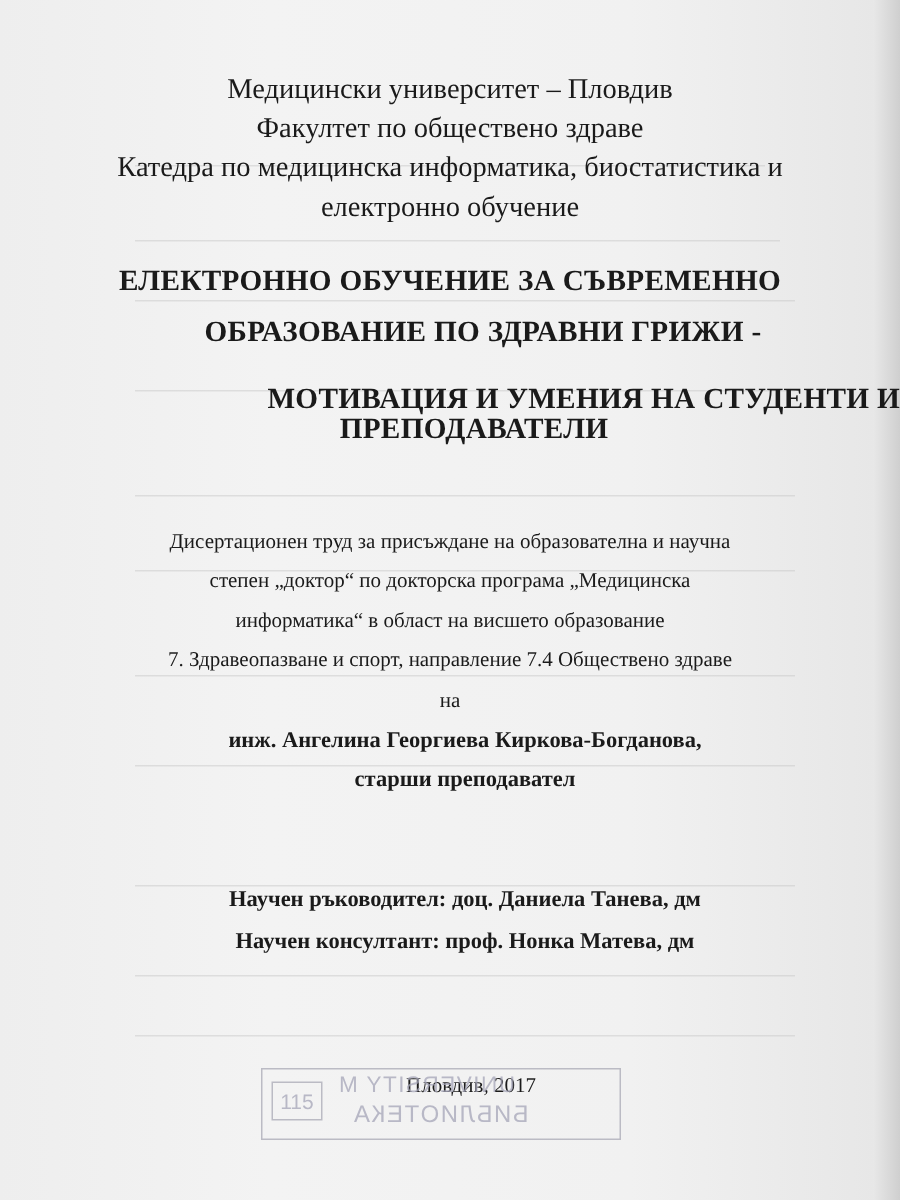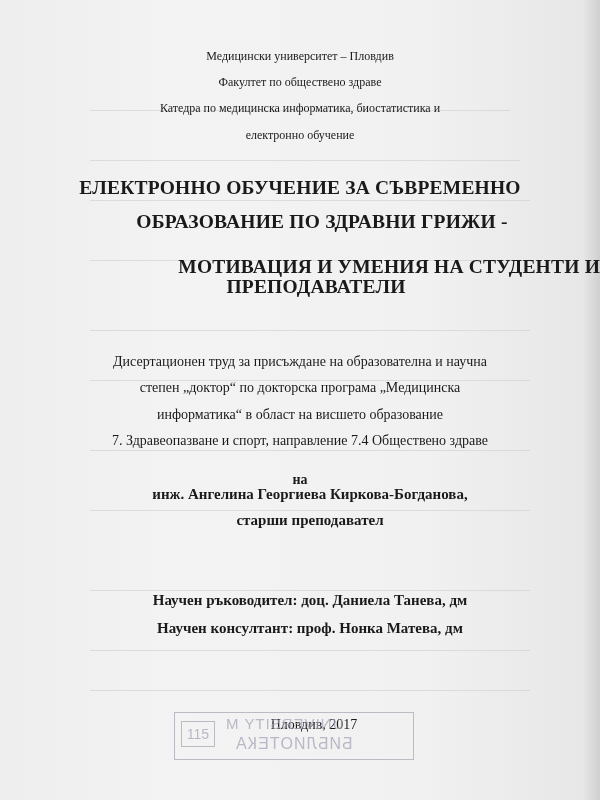--- a/index.html
+++ b/index.html
@@ -20,21 +20,21 @@
   }
   
   .ghost {
     position: absolute; left: 70px; top: 50px; width: 510px; height: 700px;
     color: #bdbdbd; opacity: 0.55; font-weight: bold; font-size: 12px;
   }
   .ghost div { position: absolute; white-space: nowrap; }
   .ghost .ln { position: absolute; height: 1px; background: #cccccc; }
   .content { position: absolute; left: 0; top: 0; width: 600px; height: 800px; text-align: center; }
   .line { position: absolute; left: 0; width: 600px; text-align: center; white-space: nowrap; }
-  .inst { font-size: 12px; }
+  .inst { font-size: 19px; }
   .title { font-size: 19.5px; font-weight: bold; letter-spacing: 0.2px; }
   .body { font-size: 14px; }
   .bold { font-weight: bold; font-size: 15px; }
   .stamp {
     position: absolute; left: 174px; top: 712px; width: 238px; height: 46px;
     border: 1.5px solid #a9a9b5; color: #a5a5b8;
     font-family: "Liberation Sans", sans-serif; opacity: 0.75;
   }
   .stamp .box { position: absolute; left: 6px; top: 8px; width: 32px; height: 24px; border: 1.5px solid #a9a9b5; font-size: 14px; line-height: 24px; text-align: center; }
   .stamp .t1 { position: absolute; left: 50px; top: 2px; font-size: 15px; letter-spacing: 1px; transform: scaleX(-1); }
@@ -69,21 +69,21 @@
 
     <div class="line title" style="top:177px;">ЕЛЕКТРОННО ОБУЧЕНИЕ ЗА СЪВРЕМЕННО</div>
     <div class="line title" style="top:211px;padding-left:22px;">ОБРАЗОВАНИЕ  ПО ЗДРАВНИ ГРИЖИ -</div>
     <div class="line title" style="top:256px;text-align:right;">МОТИВАЦИЯ И УМЕНИЯ НА СТУДЕНТИ И</div>
     <div class="line title" style="top:276px;margin-left:16px;">ПРЕПОДАВАТЕЛИ</div>
 
     <div class="line body" style="top:354px;">Дисертационен труд за присъждане на образователна и научна</div>
     <div class="line body" style="top:380px;">степен „доктор“ по докторска програма „Медицинска</div>
     <div class="line body" style="top:407px;">информатика“ в област на висшето образование</div>
     <div class="line body" style="top:433px;">7. Здравеопазване и спорт, направление 7.4 Обществено здраве</div>
-    <div class="line body" style="top:472px;font-weight:bold;">на</div>
+    <div class="line body" style="top:460px;">на</div>
 
     <div class="line bold" style="top:486px;left:10px;">инж. Ангелина Георгиева Киркова-Богданова,</div>
     <div class="line bold" style="top:512px;left:10px;">старши преподавател</div>
 
     <div class="line bold" style="top:592px;left:10px;">Научен ръководител: доц. Даниела Танева, дм</div>
     <div class="line bold" style="top:620px;left:10px;">Научен консултант: проф. Нонка Матева, дм</div>
 
     <div class="line body" style="top:717px;left:14px;">Пловдив, 2017</div>
   </div>
 

